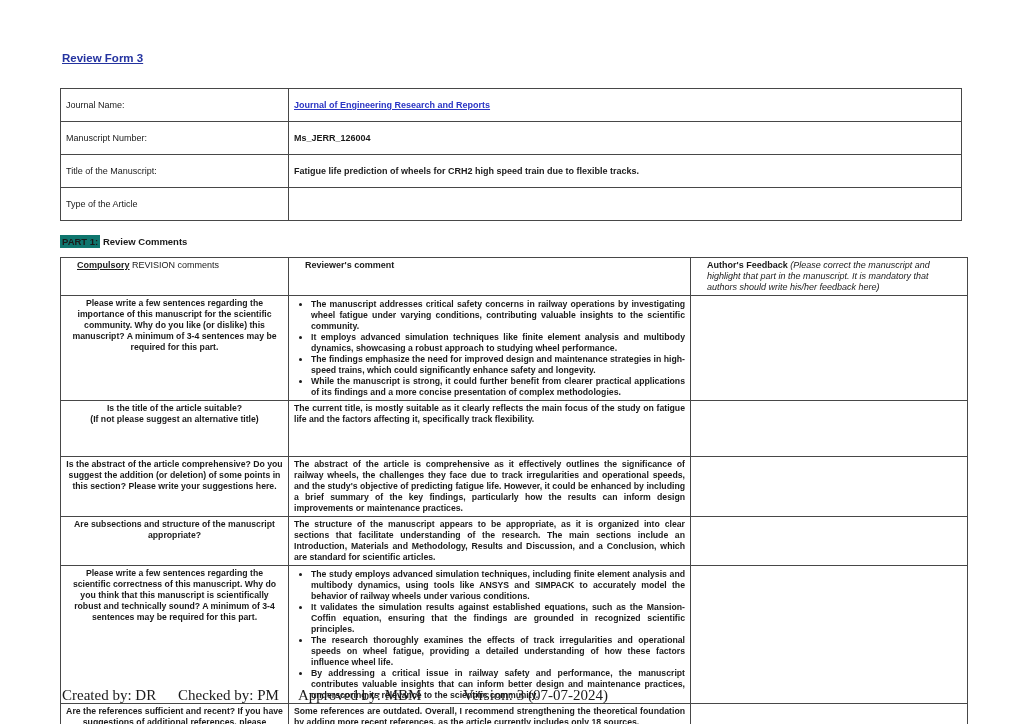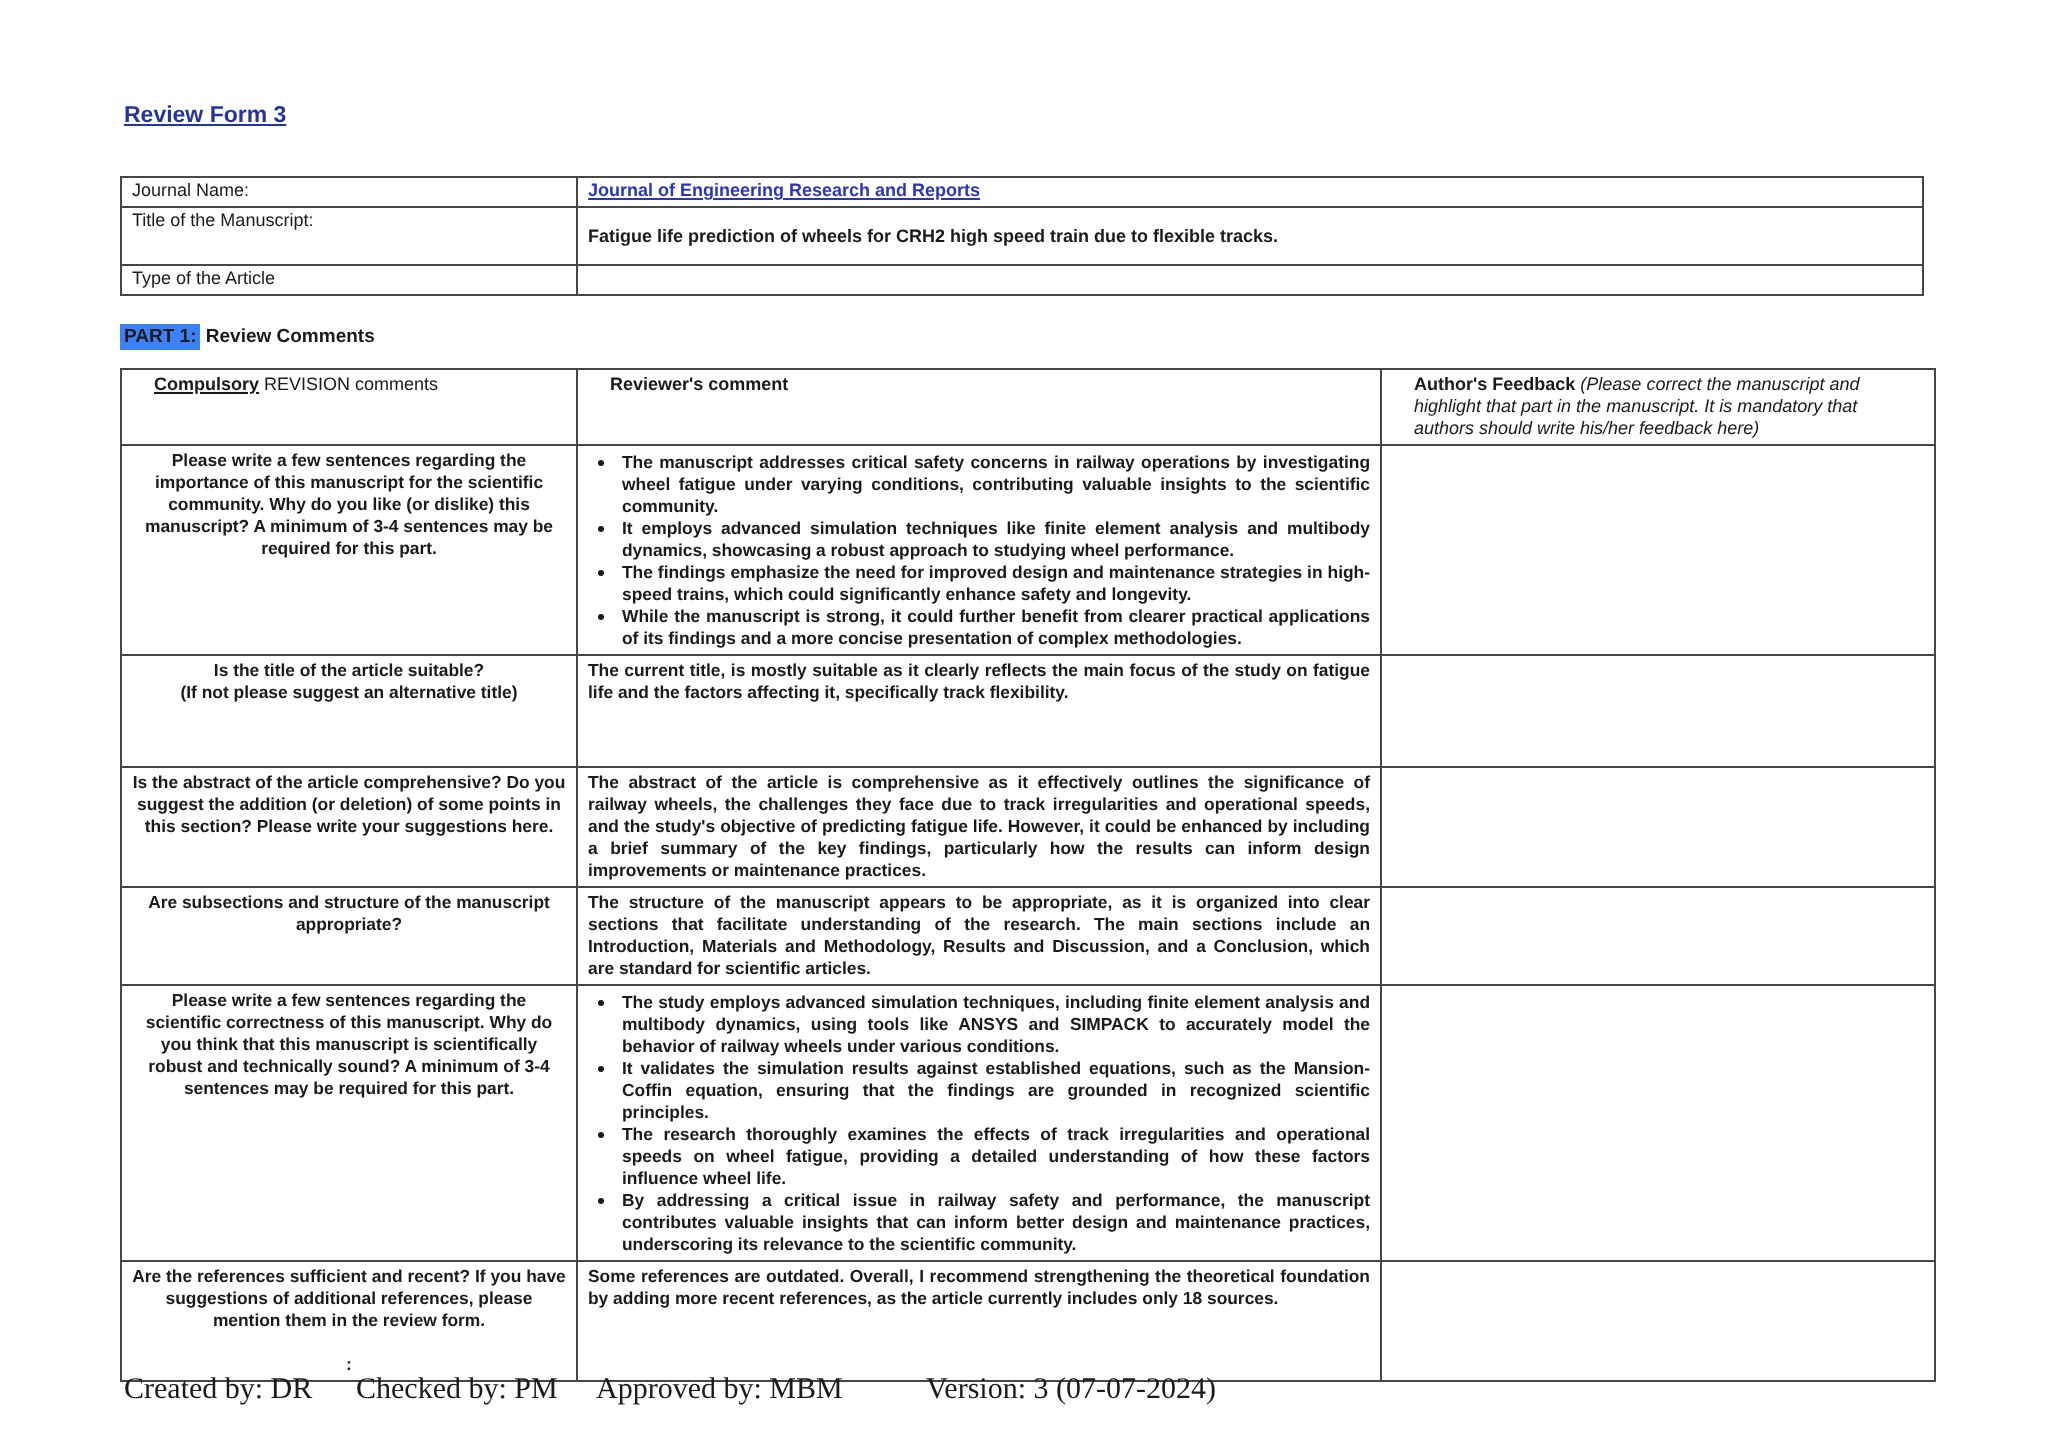--- a/index.html
+++ b/index.html
@@ -16,33 +16,33 @@
   .doc-title {
     margin: 0 0 0 2px;
     font-size: 11.5px; font-weight: bold;
     color: #2433a0; text-decoration: underline;
   }
 
   table { border-collapse: collapse; table-layout: fixed; }
   .info-table { width: 902px; margin-top: 24px; }
   .info-table td {
     border: 1px solid #474747;
-    font-size: 9px; padding: 1px 5px; vertical-align: top;
+    font-size: 9px; padding: 11px 5px; vertical-align: top;
   }
   .info-table .lbl { width: 228px; }
   .info-table tr.ir1 { height: 15px; }
   .info-table tr.ir2 { height: 14px; }
   .info-table tr.ir3 { height: 29px; }
   .info-table tr.ir4 { height: 15px; }
   .info-table .vmid { vertical-align: middle; }
   .journal-link { color: #2a35c4; font-weight: bold; text-decoration: underline; cursor: pointer; }
   .bold-val { font-weight: bold; }
 
   .part-heading { margin-top: 15px; font-size: 9.5px; font-weight: bold; }
-  .hl-badge { background: #3b82f6; padding: 1px 2px; }
+  .hl-badge { background: #0f766e; padding: 1px 2px; }
 
   .review-table { width: 907px; margin-top: 10px; }
   .review-table col.c1 { width: 228px; }
   .review-table col.c2 { width: 402px; }
   .review-table col.c3 { width: 277px; }
   .review-table td {
     border: 1px solid #474747;
     vertical-align: top;
     font-size: 8.7px; line-height: 11px;
     padding: 2px 5px;
@@ -79,20 +79,24 @@
 
 <div class="page">
 
   <h1 class="doc-title">Review Form 3</h1>
 
   <table class="info-table">
     <tbody>
         <tr class="ir1">
       <td class="lbl">Journal Name:</td>
       <td><span class="journal-link">Journal of Engineering Research and Reports</span></td>
+    </tr>
+    <tr class="ir2">
+      <td class="lbl">Manuscript Number:</td>
+      <td class="bold-val">Ms_JERR_126004</td>
     </tr>
     <tr class="ir3">
       <td class="lbl">Title of the Manuscript:</td>
       <td class="bold-val vmid">Fatigue life prediction of wheels for CRH2 high speed train due to flexible tracks.</td>
     </tr>
     <tr class="ir4">
       <td class="lbl">Type of the Article</td>
       <td></td>
     </tr>
   </tbody>

